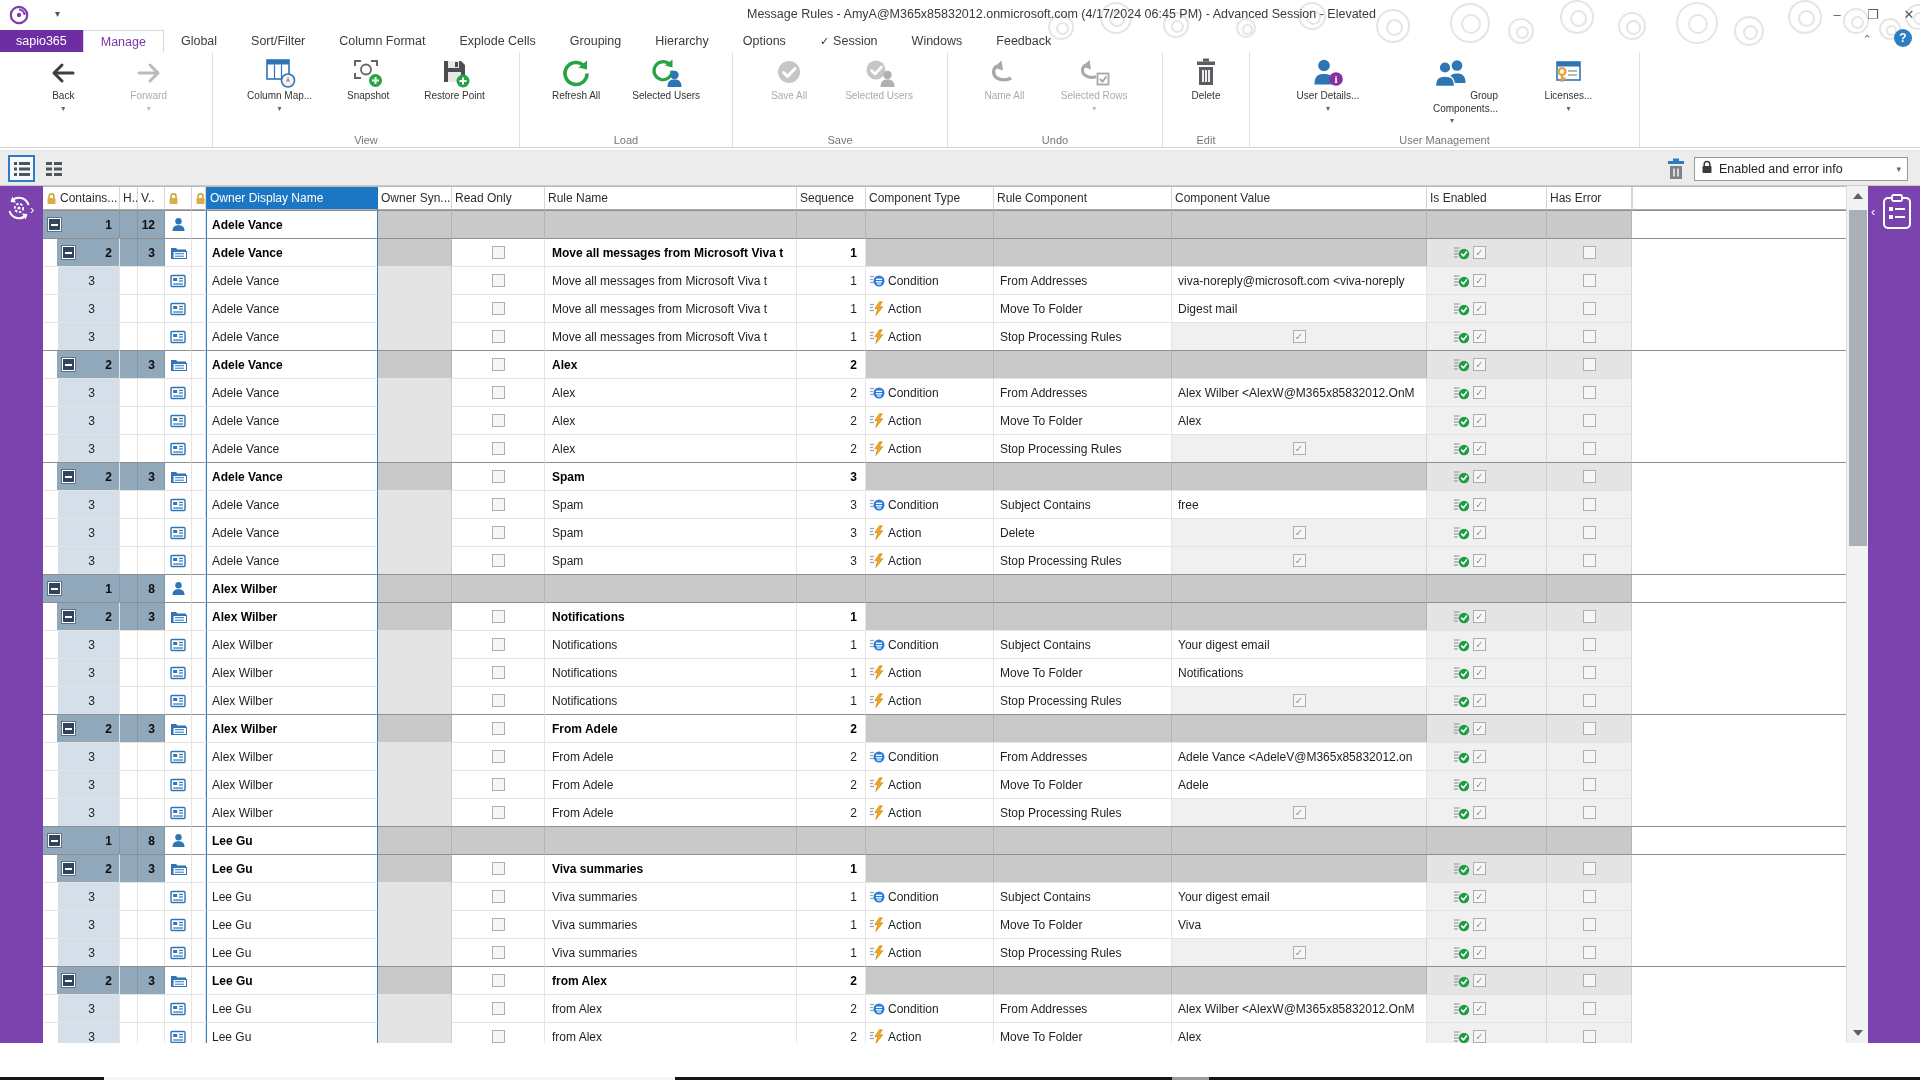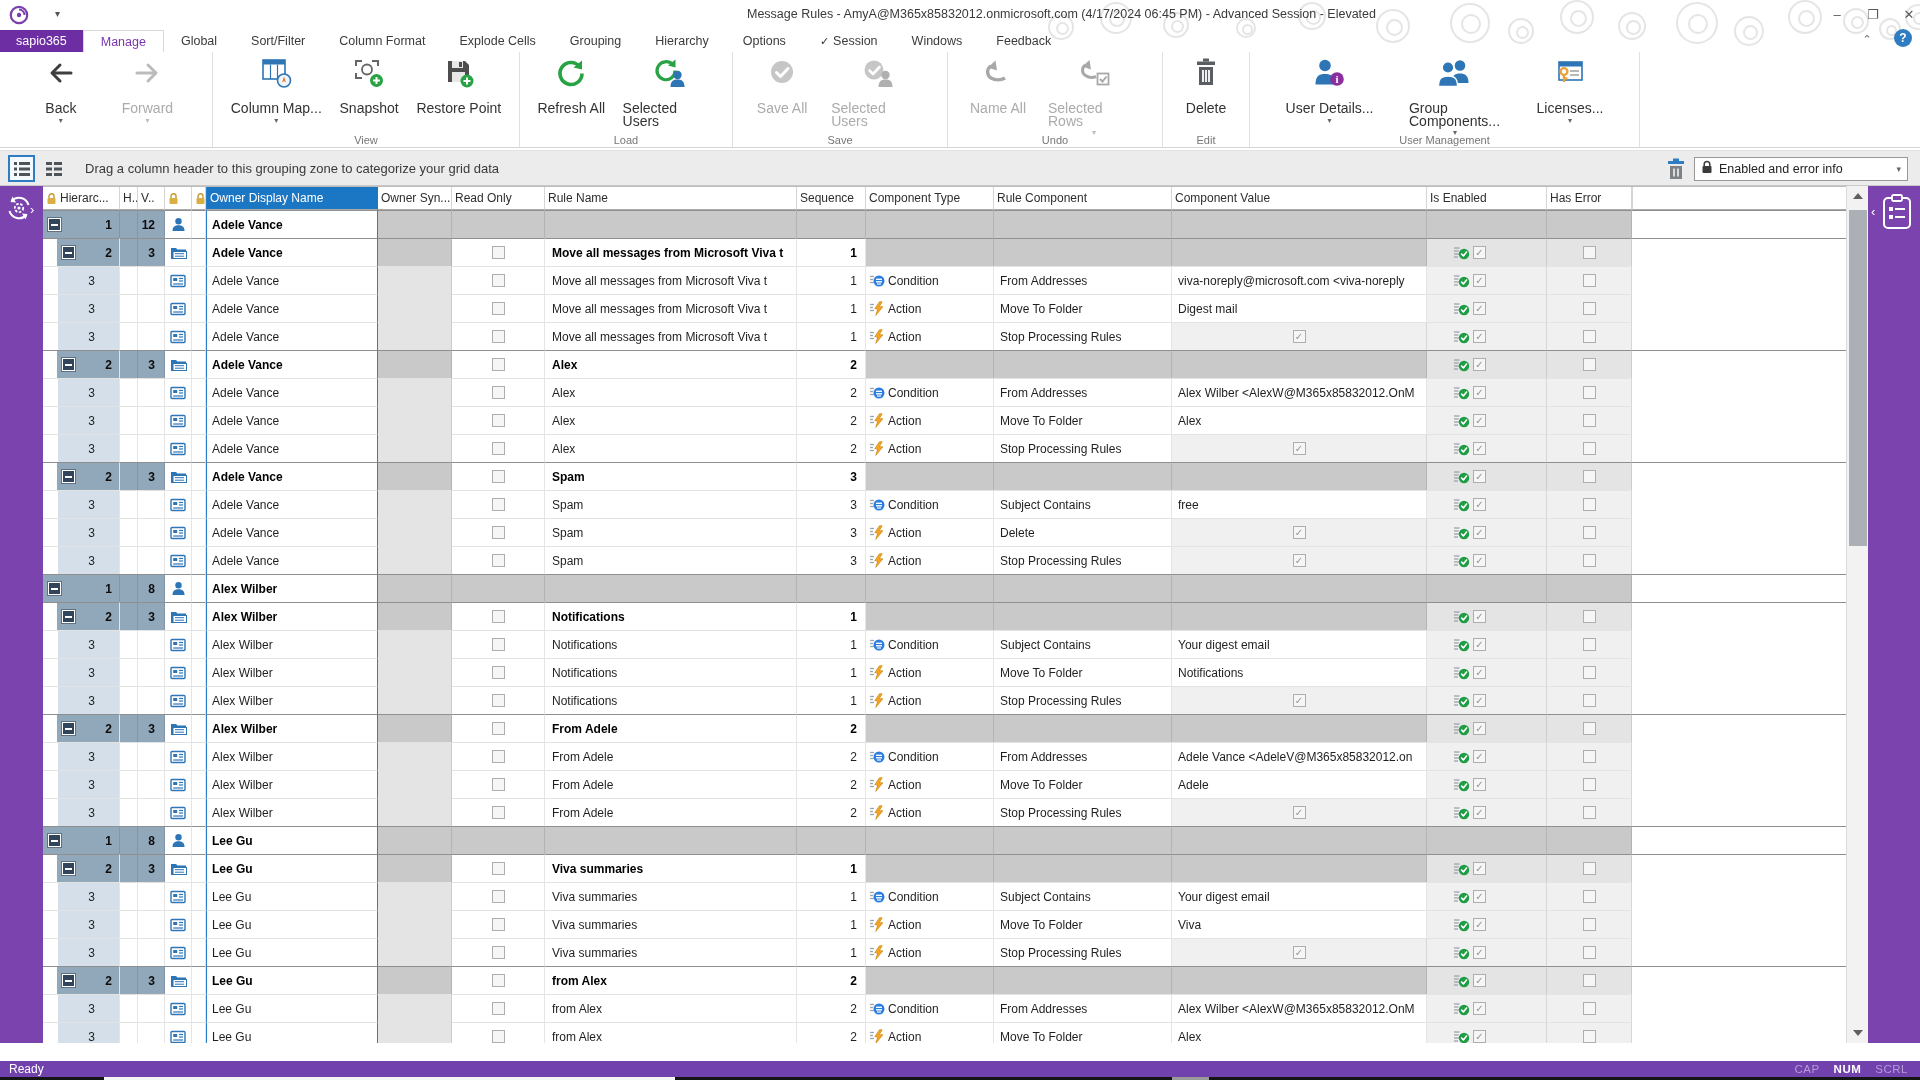--- a/index.html
+++ b/index.html
@@ -37,21 +37,21 @@
   
   #ribbon { position:absolute; left:0; top:52px; width:1920px; height:96px; background:#fff;
     border-bottom:1px solid #d5d5d5; display:flex; z-index:1; }
   .rgroup { position:relative; height:100%; border-right:1px solid #e0e0e0; display:flex;
     align-items:flex-start; justify-content:space-evenly; padding-top:4px; }
   .rgroup-label { position:absolute; bottom:1px; left:0; width:100%; text-align:center;
     font-size:11px; color:#767676; }
   .rbtn { display:flex; flex-direction:column; align-items:center; width:auto; min-width:44px;
     max-width:92px; cursor:default; }
   .rbtn .ricon { height:34px; display:flex; align-items:center; justify-content:center; }
-  .rbtn .rlabel { font-size:14px; line-height:12.5px; color:#333; text-align:left; margin-top:12px; }
+  .rbtn .rlabel { font-size:10px; line-height:12.5px; color:#333; text-align:right; margin-top:0; }
   .rbtn.disabled .rlabel { color:#ababab; }
   .rbtn .rcaret { font-size:8px; color:#666; margin-top:1px; }
   .rbtn.disabled .rcaret { color:#bdbdbd; }
 
   
   #groupbar { position:absolute; left:0; top:150px; width:1920px; height:36px; background:#ececec;
     border-top:1px solid #e2e2e2; border-bottom:1px solid #c9c9c9; z-index:1; }
   .viewtoggle { position:absolute; top:4px; width:27px; height:27px; display:flex; align-items:center;
     justify-content:center; }
   #toggle-hier { left:8px; border:2px solid #2e7cc1; background:#f4f9fd; }
@@ -451,21 +451,20 @@
     <div class="viewtoggle" id="toggle-list">
       <svg width="18" height="16" viewBox="0 0 18 16">
         <rect x="1" y="1" width="6" height="3" fill="#4f5459"></rect>
           <rect x="9" y="1" width="8" height="3" fill="#4f5459"></rect>
         <rect x="1" y="6.5" width="6" height="3" fill="#4f5459"></rect>
           <rect x="9" y="6.5" width="8" height="3" fill="#4f5459"></rect>
         <rect x="1" y="12" width="6" height="3" fill="#4f5459"></rect>
           <rect x="9" y="12" width="8" height="3" fill="#4f5459"></rect>
       </svg>
     </div>
-    <div id="groupbar-text">Drag a column header to this grouping zone to categorize your grid data</div>
     <span id="gb-trash">
       <svg width="20" height="22" viewBox="0 0 20 22">
         <rect x="2" y="3" width="16" height="3" fill="#2e7cc1"></rect>
           <rect x="7" y="0.5" width="6" height="2.5" fill="#2e7cc1"></rect>
         <path d="M4 8 H16 V21 H4 Z" fill="#7d8287"></path>
         <line x1="8" y1="10.5" x2="8" y2="18.5" stroke="#fff" stroke-width="1.4"></line>
         <line x1="12" y1="10.5" x2="12" y2="18.5" stroke="#fff" stroke-width="1.4"></line>
       </svg>
     </span>
     <div id="gb-filter">
@@ -495,21 +494,21 @@
   </div>
 
   <div id="grid-header">
       <div class="hc c-hier" style="width: 77px;">
         <span style="display: inline-flex; align-items: center; flex: 0 0 auto;">
           <svg width="11" height="13" viewBox="0 0 11 13">
             <path d="M3 6 V4.2 a2.5 2.5 0 0 1 5 0 V6" fill="none" stroke="#c59a2f" stroke-width="1.4"></path>
             <rect x="1.5" y="6" width="8" height="6" rx="1" fill="#d9ae43"></rect>
           </svg>
         </span>
-        <span>Hierarc...</span>
+        <span>Contains...</span>
       </div>
       <div class="hc c-h" style="width: 18px;">
         <span>H..</span>
       </div>
       <div class="hc c-v" style="width: 27px;">
         <span>V..</span>
       </div>
       <div class="hc c-ic1" style="width: 27px;">
         <span style="display: inline-flex; align-items: center; flex: 0 0 auto;">
           <svg width="11" height="13" viewBox="0 0 11 13">
@@ -2433,26 +2432,18 @@
         <rect x="2" y="4" width="26" height="30" rx="4" fill="none" stroke="#fff" stroke-width="2"></rect>
         <rect x="10" y="1" width="10" height="6" rx="1.5" fill="#7a43ad" stroke="#fff" stroke-width="1.8"></rect>
         <rect x="7" y="13" width="4" height="4" fill="#fff"></rect>
           <rect x="13" y="14" width="10" height="2" fill="#fff"></rect>
         <rect x="7" y="21" width="4" height="4" fill="#fff"></rect>
           <rect x="13" y="22" width="10" height="2" fill="#fff"></rect>
       </svg>
     </span>
   </div>
 
-  <div id="readybar">
-    <span>Ready</span>
-    <span id="lockkeys">
-      <span class="key-dim">CAP</span>
-      <span class="key-on">NUM</span>
-      <span class="key-dim">SCRL</span>
-    </span>
-  </div>
   <div id="taskstrip">
     <div class="seg1"></div>
     <div class="seg2"></div>
   </div>
 
 </div>
 
 </body></html>

